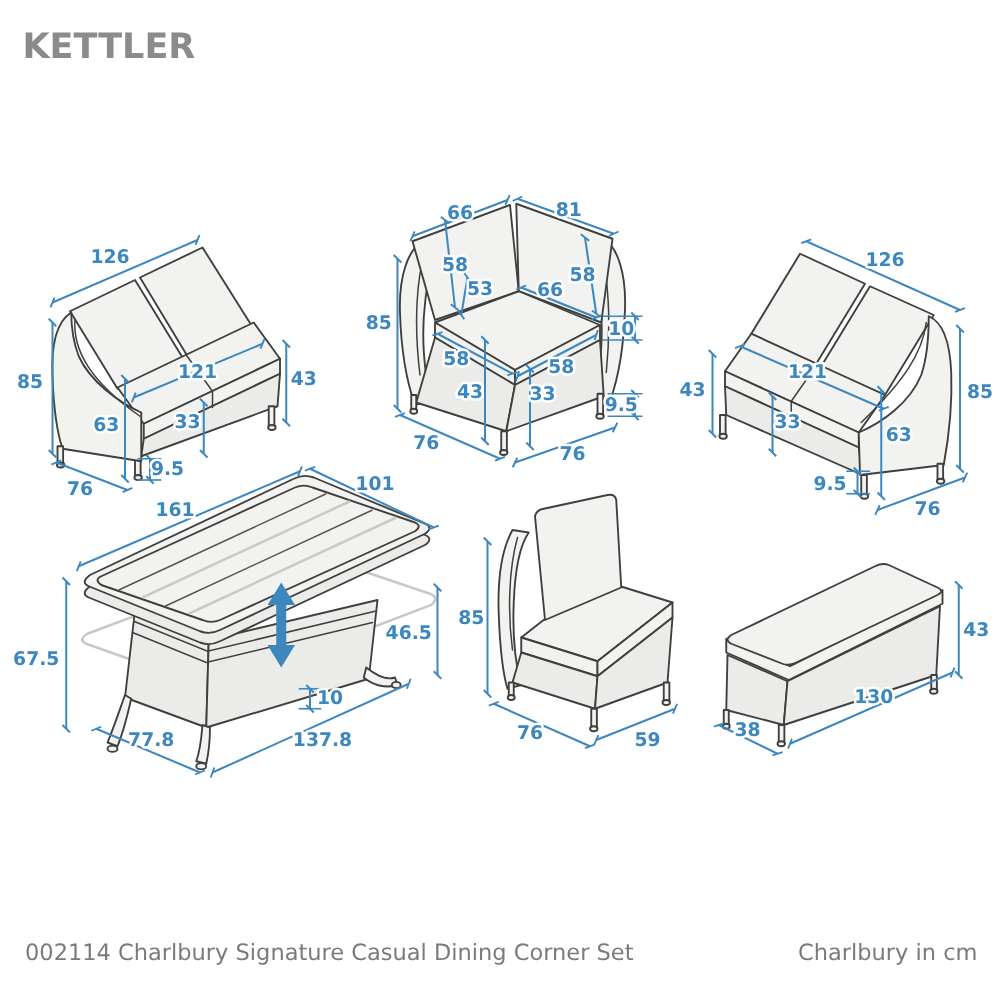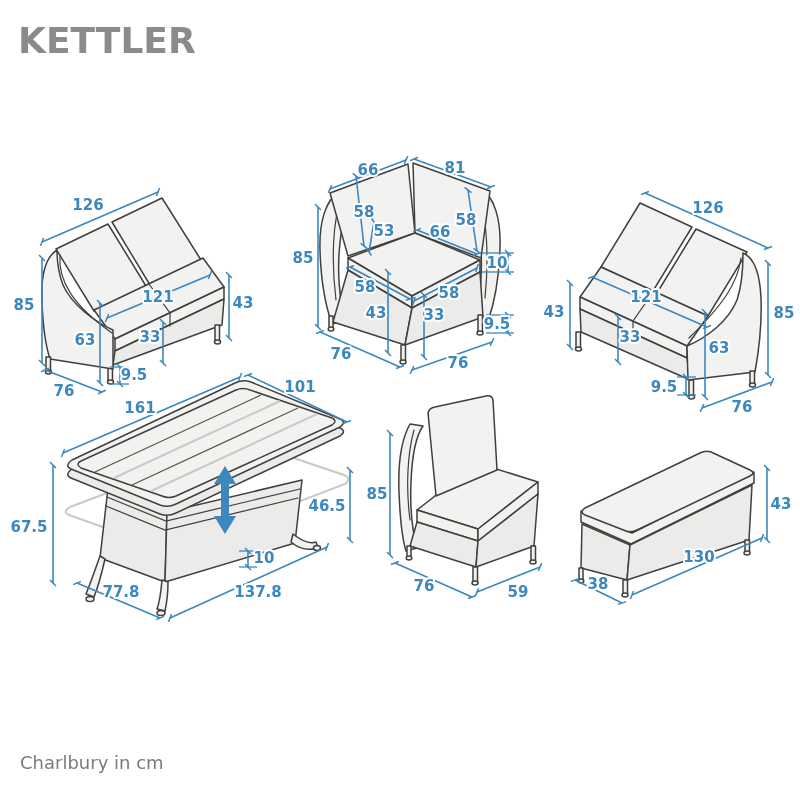--- a/index.html
+++ b/index.html
@@ -1,18 +1,18 @@
 <!DOCTYPE html>
 <html><head>
 <meta charset="utf-8">
 <style>
   html,body{margin:0;padding:0;background:#ffffff;}
   .canvas{position:relative;width:800px;height:800px;background:#fff;overflow:hidden;
           font-family:"DejaVu Sans",sans-serif;}
-  .logo{position:absolute;left:18px;top:20px;font-size:36px;font-weight:bold;
+  .logo{position:absolute;left:18px;top:20px;font-size:28px;font-weight:bold;
         color:#8b8b8b;letter-spacing:0px;}
   .footer{position:absolute;left:0;top:752px;width:800px;display:flex;
           justify-content:space-between;box-sizing:border-box;padding:0 18px 0 20px;
           font-size:18px;color:#7a7a7a;}
   svg.diagram{position:absolute;left:0;top:0;}
   .fp{fill:#f2f2f0;stroke:#3f3f3d;stroke-width:1.5;stroke-linejoin:round;}
   .fp2{fill:#ebebe9;stroke:#3f3f3d;stroke-width:1.5;stroke-linejoin:round;}
   .ln{fill:none;stroke:#3f3f3d;stroke-width:1.2;stroke-linecap:round;}
   .lngray{fill:none;stroke:#c8c8c6;stroke-width:2;stroke-linecap:round;}
   .dim{fill:none;stroke:#3c87be;stroke-width:1.6;marker-start:url(#tk);marker-end:url(#tk);}
@@ -248,16 +248,17 @@
       <line class="dim" x1="767" y1="468" x2="767" y2="540"></line>
       <text class="dlabel" x="781" y="509">43</text>
       <line class="dim" x1="632" y1="595" x2="762" y2="538"></line>
       <text class="dlabel" x="699" y="562">130</text>
       <line class="dim" x1="575" y1="580" x2="622" y2="603"></line>
       <text class="dlabel" x="598" y="589">38</text>
     </g>
   </svg>
 
   <div class="footer">
+    <span>002114 Charlbury Signature Casual Dining Corner Set</span>
     <span>Charlbury in cm</span>
   </div>
 
 </div>
 
 </body></html>

